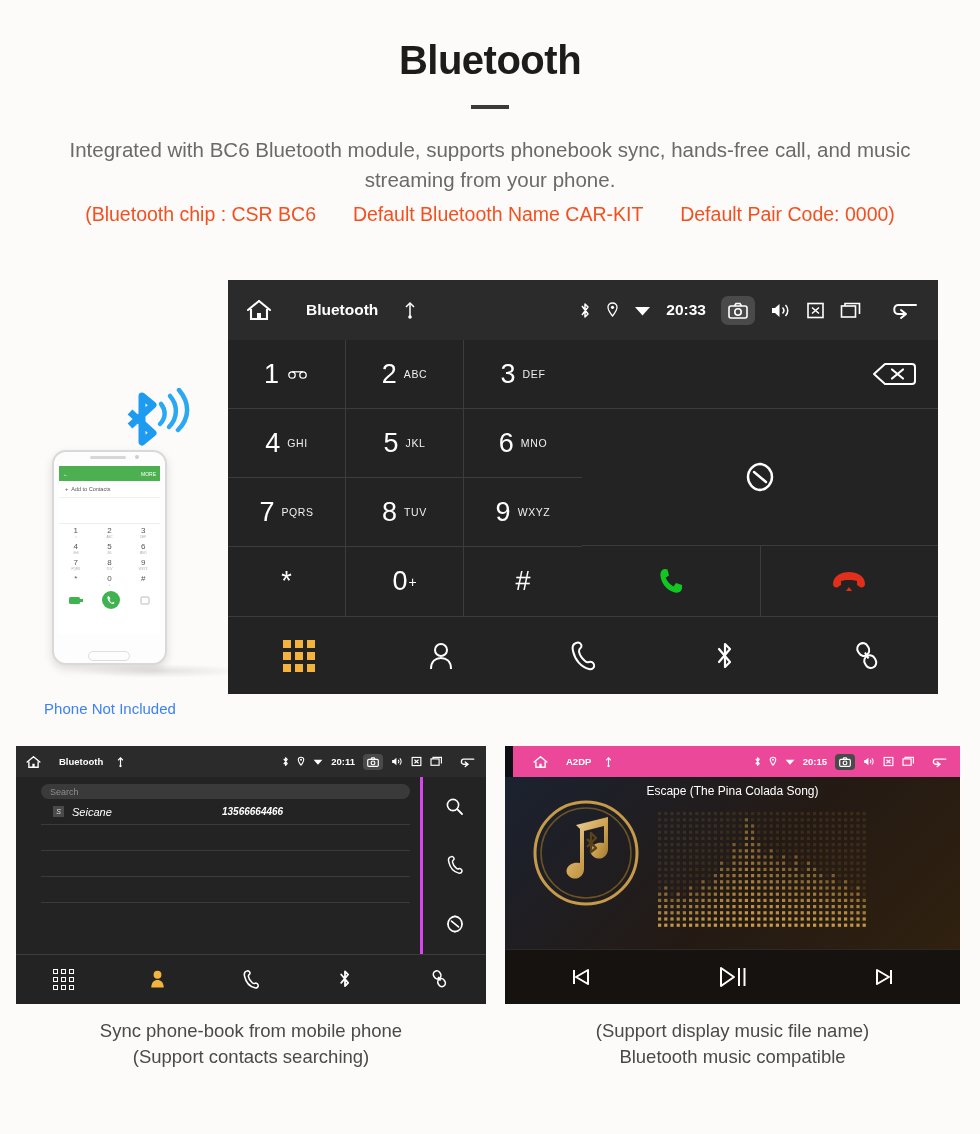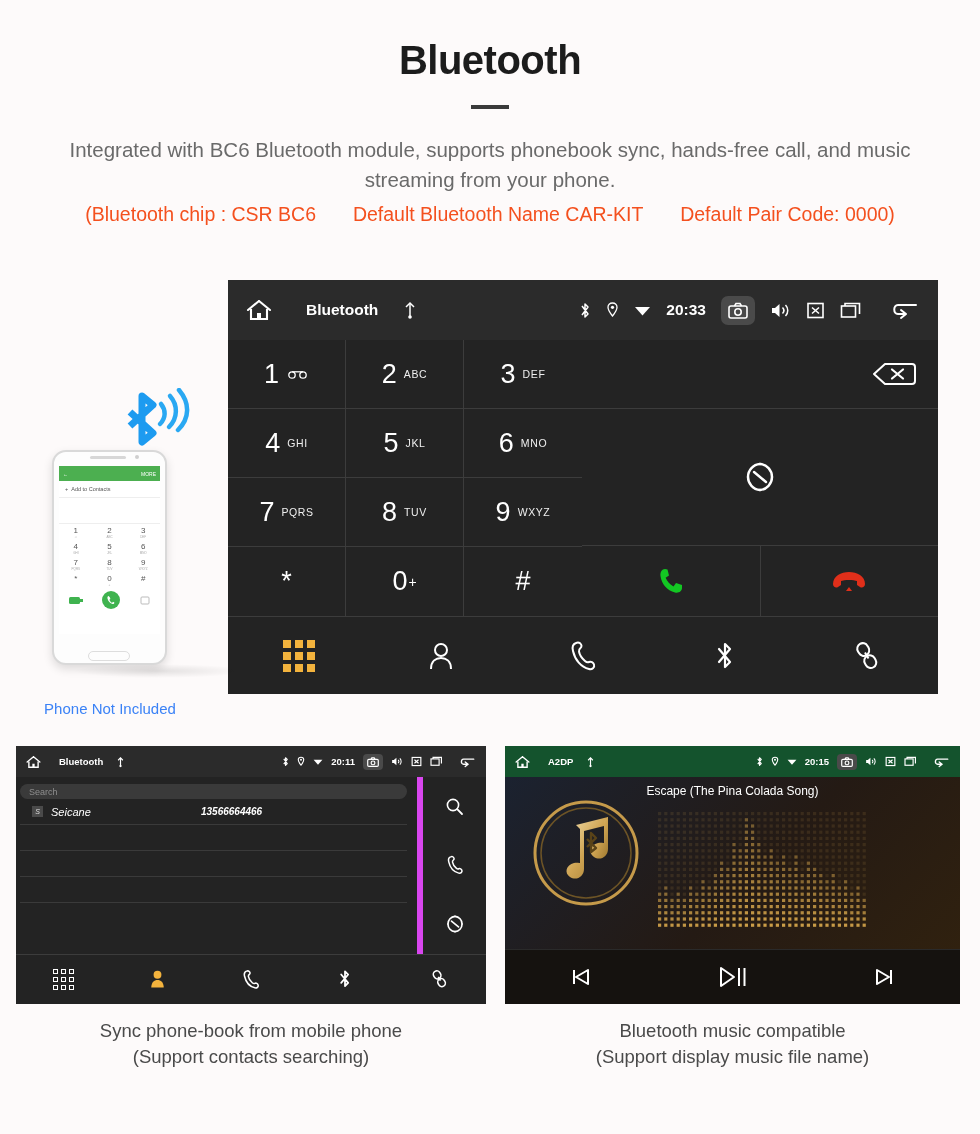--- a/index.html
+++ b/index.html
@@ -158,21 +158,21 @@
 
   
   #phonebook { left: 16px; top: 746px; width: 470px; height: 258px; }
   #phonebook .hu-status { height: 31px; padding: 0 10px; }
   #phonebook .st-title { font-size: 9.5px; margin-left: 18px; }
   #phonebook .usb { margin-left: 14px; }
   #phonebook .st-right > * { margin-left: 8px; }
   #phonebook .clock { color: #fff; font-size: 9.5px; font-weight: bold; }
   #phonebook .cam-hl { padding: 3px 4px; border-radius: 4px; }
   .pb-body { display: flex; height: 177px; }
-  .pb-list { flex: 1; border-right: 6px solid #d946ef; padding: 7px 10px 0 4px; }
+  .pb-list { flex: 1; border-right: 3px solid #d946ef; padding: 7px 10px 0 25px; }
   .pb-search {
     height: 15px; background: #3a3a3a; border-radius: 8px;
     color: #8e8e8e; font-size: 9px; display: flex; align-items: center; padding-left: 9px;
   }
   .pb-row {
     height: 26px; display: flex; align-items: center;
     border-bottom: 1px solid #3a3a3a; padding-left: 12px; font-style: italic;
   }
   .pb-av {
     width: 11px; height: 11px; background: #4a4a4a; color: #ddd;
@@ -182,21 +182,21 @@
   .pb-name { color: #fff; font-size: 11px; width: 150px; }
   .pb-num { color: #fff; font-size: 10px; font-weight: bold; }
   .pb-row.empty { height: 26px; }
   .pb-rail { width: 63px; display: flex; flex-direction: column; align-items: center; justify-content: space-around; }
   #phonebook .hu-nav { height: 49px; }
   #phonebook .navdots { grid-template-columns: repeat(3, 5px); gap: 3px; }
   #phonebook .navdots i { width: 5px; height: 5px; background: transparent; border: 1px solid #fff; }
 
   
   #music { left: 505px; top: 746px; width: 455px; height: 258px; background: #0d0f14; }
-  #music .hu-status { height: 31px; padding: 0 10px; background: #14532d; }
+  #music .hu-status { height: 31px; padding: 0 20px; background: #ec4899; margin-left: 8px; }
   #music .st-title { font-size: 9.5px; margin-left: 18px; }
   #music .usb { margin-left: 14px; }
   #music .st-right > * { margin-left: 8px; }
   #music .clock { color: #fff; font-size: 9.5px; font-weight: bold; }
   #music .cam-hl { padding: 3px 4px; border-radius: 4px; }
   .mu-body {
     height: 172px; position: relative;
     background: linear-gradient(135deg, #1b2230 0%, #241a14 55%, #30210f 100%);
   }
   .mu-title {
@@ -1431,17 +1431,17 @@
           <svg width="22" height="20" viewBox="0 0 22 20">
               <path d="M4 3 L16 10 L4 17 Z" stroke="#fff" stroke-width="2" fill="none" stroke-linejoin="round"></path>
               <path d="M18 3 V17" stroke="#fff" stroke-width="2"></path>
             </svg>
         </span>
       </div>
     </div>
   </div>
 
   <div class="cap" id="cap-right">
+    <div>(Support display music file name)</div>
     <div>Bluetooth music compatible</div>
-    <div>(Support display music file name)</div>
   </div>
 
 </div>
 
 </body></html>

